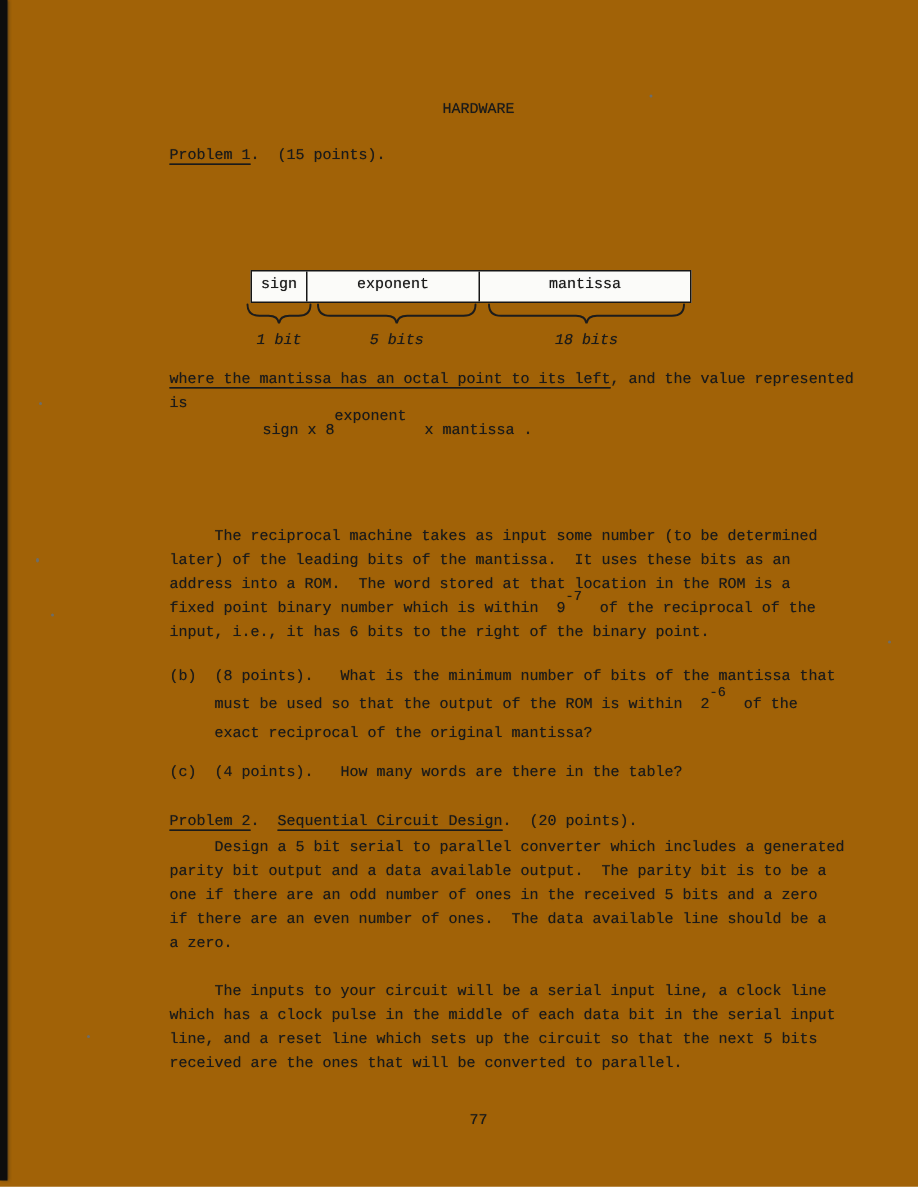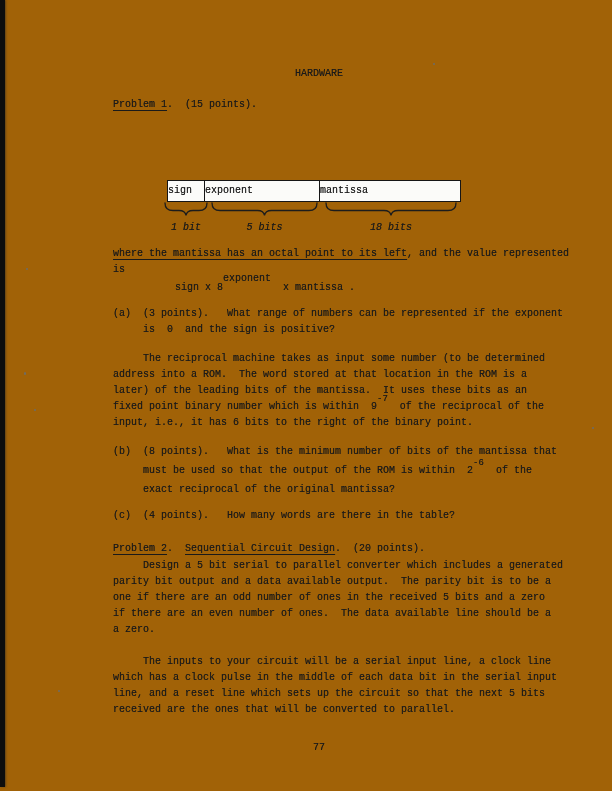--- a/index.html
+++ b/index.html
@@ -31,21 +31,21 @@
     line-height:0;text-decoration:none;
   }
   
   .diagram{position:absolute;left:160px;top:180px;width:300px;height:60px;}
   .fbox{
     position:absolute;left:7px;top:0;display:flex;
     border:1.5px solid #161616;height:20px;box-sizing:content-box;
     background:#fbfbf9;
   }
   .cell{
-    height:20px;line-height:20px;white-space:pre;
+    height:20px;line-height:20px;text-align:center;white-space:pre;
   }
   .cell+.cell{border-left:1.5px solid #161616;}
   .braces{position:absolute;left:0;top:22px;}
   .bitlabels{position:absolute;left:0;top:40px;width:300px;height:16px;font-style:italic;}
   .bitlabels span{
     position:absolute;top:0;transform:translateX(-50%);
     height:16px;line-height:16px;white-space:pre;
   }
   .pagenum{
     position:absolute;left:113px;width:412px;top:740px;
@@ -96,29 +96,25 @@
 
   <div class="sec" style="top:246px">
     <div class="ln"><span class="u">where the mantissa has an octal point to its left</span><span>, and the value represented</span></div>
     <div class="ln">is</div>
   </div>
 
   <div class="sec" style="top:280px;left:175px">
     <div class="ln"><span>sign x 8</span><sup class="sp" style="font-size:10px;top:-5px">exponent</sup><span>  x mantissa .</span></div>
   </div>
 
-  <div class="sec" style="top:306px">
-    <div class="ln">(a)  (3 points).   What range of numbers can be represented if the exponent</div>
-    <div class="ln">     is  0  and the sign is positive?</div>
-  </div>
 
   <div class="sec" style="top:351px">
     <div class="ln">     The reciprocal machine takes as input some number (to be determined</div>
+    <div class="ln">later) of the leading bits of the mantissa.  It uses these bits as an</div>
     <div class="ln">address into a ROM.  The word stored at that location in the ROM is a</div>
-    <div class="ln">later) of the leading bits of the mantissa.  It uses these bits as an</div>
     <div class="ln"><span>fixed point binary number which is within  9</span><sup class="sp">-7</sup><span>  of the reciprocal of the</span></div>
     <div class="ln">input, i.e., it has 6 bits to the right of the binary point.</div>
   </div>
 
   <div class="sec" style="top:442px">
     <div class="lnw">(b)  (8 points).   What is the minimum number of bits of the mantissa that</div>
     <div class="lnw"><span>     must be used so that the output of the ROM is within  2</span><sup class="sp">-6</sup><span>  of the</span></div>
     <div class="lnw">     exact reciprocal of the original mantissa?</div>
   </div>
 

